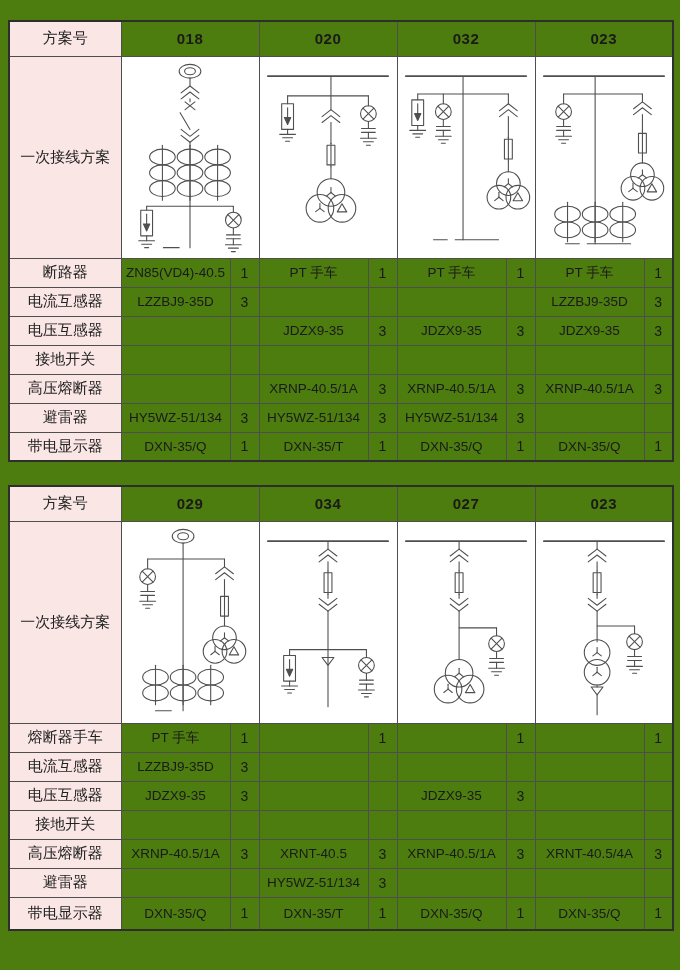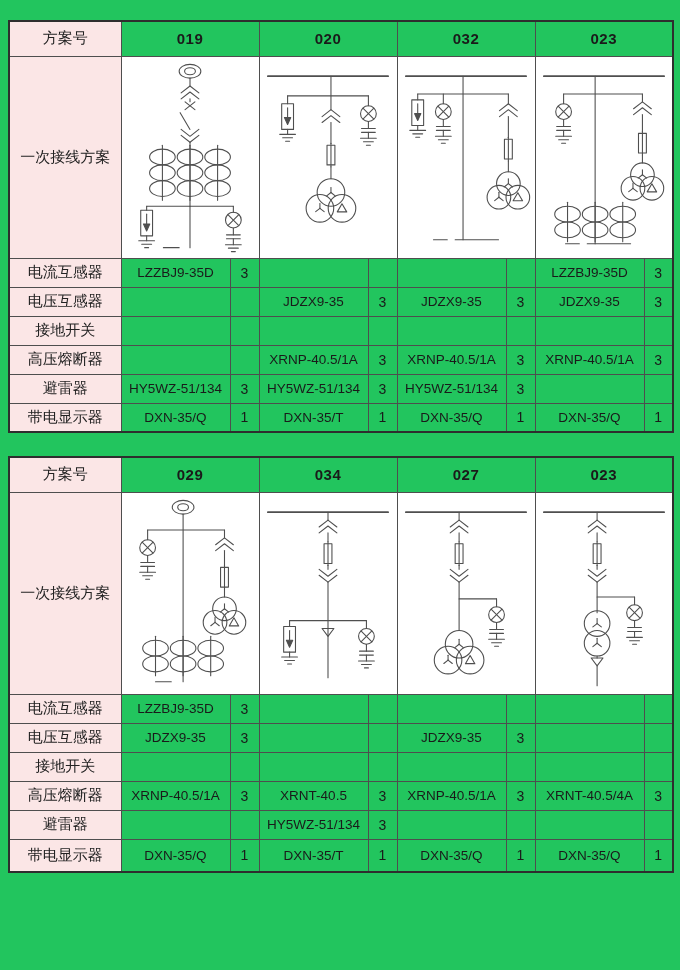--- a/index.html
+++ b/index.html
@@ -1,17 +1,17 @@
 <!DOCTYPE html>
 <html><head>
 <meta charset="utf-8">
 <style>
   html,body{margin:0;padding:0;background:#ffffff;}
   body{font-family:"Liberation Sans","DejaVu Sans",sans-serif;color:#1a1a1a;}
-  .page{width:680px;height:970px;box-sizing:border-box;padding:20px 8px 0 8px;background:#22c55e;}
+  .page{width:680px;height:970px;box-sizing:border-box;padding:20px 8px 0 8px;background:#4d7c0f;}
   table{border-collapse:collapse;table-layout:fixed;width:664px;border:2px solid #2e2e2e;}
   .t2{margin-top:23px;}
   th,td{border:1px solid #4e4e4e;text-align:center;vertical-align:middle;padding:0;overflow:hidden;
         font-weight:normal;white-space:nowrap;}
   .lab{background:#fbe6e6;font-size:15px;color:#222;}
   .hrow{height:35px;}
   .scheme{font-size:15px;font-weight:600;letter-spacing:.5px;}
   tr.data{height:29px;}
   tr.h33{height:33px;}
   tr.h38{height:38px;}
@@ -38,21 +38,21 @@
       <col style="width:109px">
         <col style="width:29px">
       <col style="width:109px">
         <col style="width:29px">
       <col style="width:109px">
         <col style="width:29px">
     </colgroup>
     <tbody>
         <tr class="hrow">
       <th class="lab">方案号</th>
-      <td class="scheme" colspan="2">019</td>
+      <td class="scheme" colspan="2">018</td>
       <td class="scheme" colspan="2">020</td>
       <td class="scheme" colspan="2">032</td>
       <td class="scheme" colspan="2">023</td>
     </tr>
     <tr>
       <th class="lab">一次接线方案</th>
       <td class="dcell" colspan="2">
             <svg width="136" height="200" viewBox="0 0 138 200">
               <ellipse cx="69" cy="13" rx="11" ry="7"></ellipse>
               <ellipse cx="69" cy="13" rx="5.5" ry="3.5"></ellipse>
@@ -230,20 +230,31 @@
               <ellipse cx="60" cy="174" rx="13" ry="8"></ellipse>
               <line x1="88" y1="146" x2="88" y2="186"></line>
               <ellipse cx="88" cy="158" rx="13" ry="8"></ellipse>
               <ellipse cx="88" cy="174" rx="13" ry="8"></ellipse>
               <line x1="30" y1="188" x2="44" y2="188"></line>
               <line x1="52" y1="188" x2="96" y2="188"></line>
             </svg>
           </td>
     </tr>
     <tr class="data">
+      <th class="lab">断路器</th>
+      <td class="m">ZN85(VD4)-40.5</td>
+      <td class="q">1</td>
+      <td class="m">PT 手车</td>
+      <td class="q">1</td>
+      <td class="m">PT 手车</td>
+      <td class="q">1</td>
+      <td class="m">PT 手车</td>
+      <td class="q">1</td>
+    </tr>
+    <tr class="data">
       <th class="lab">电流互感器</th>
       <td class="m">LZZBJ9-35D</td>
       <td class="q">3</td>
       <td class="m"></td>
       <td class="q"></td>
       <td class="m"></td>
       <td class="q"></td>
       <td class="m">LZZBJ9-35D</td>
       <td class="q">3</td>
     </tr>
@@ -479,20 +490,31 @@
               <line x1="62" y1="151" x2="62" y2="146"></line>
               <line x1="62" y1="151" x2="57.7" y2="154.4"></line>
               <line x1="62" y1="151" x2="66.3" y2="154.4"></line>
               <line x1="62" y1="164" x2="62" y2="166"></line>
               <polygon points="56,166 68,166 62,174"></polygon>
               <line x1="62" y1="174" x2="62" y2="194"></line>
             </svg>
           </td>
     </tr>
     <tr class="data">
+      <th class="lab">熔断器手车</th>
+      <td class="m">PT 手车</td>
+      <td class="q">1</td>
+      <td class="m"></td>
+      <td class="q">1</td>
+      <td class="m"></td>
+      <td class="q">1</td>
+      <td class="m"></td>
+      <td class="q">1</td>
+    </tr>
+    <tr class="data">
       <th class="lab">电流互感器</th>
       <td class="m">LZZBJ9-35D</td>
       <td class="q">3</td>
       <td class="m"></td>
       <td class="q"></td>
       <td class="m"></td>
       <td class="q"></td>
       <td class="m"></td>
       <td class="q"></td>
     </tr>

